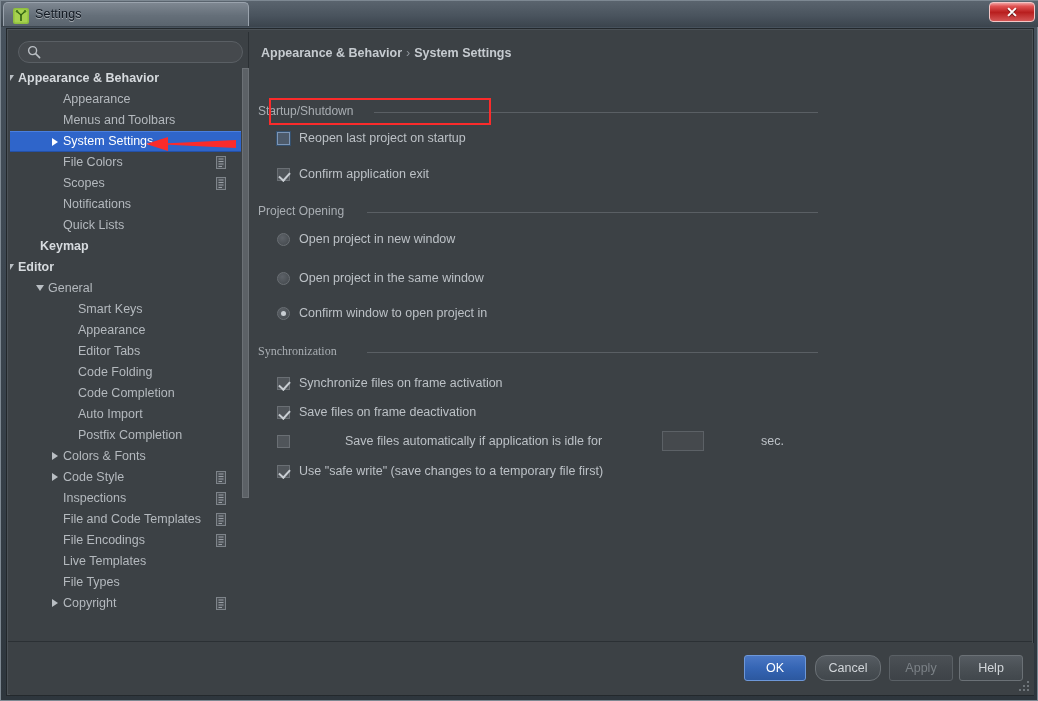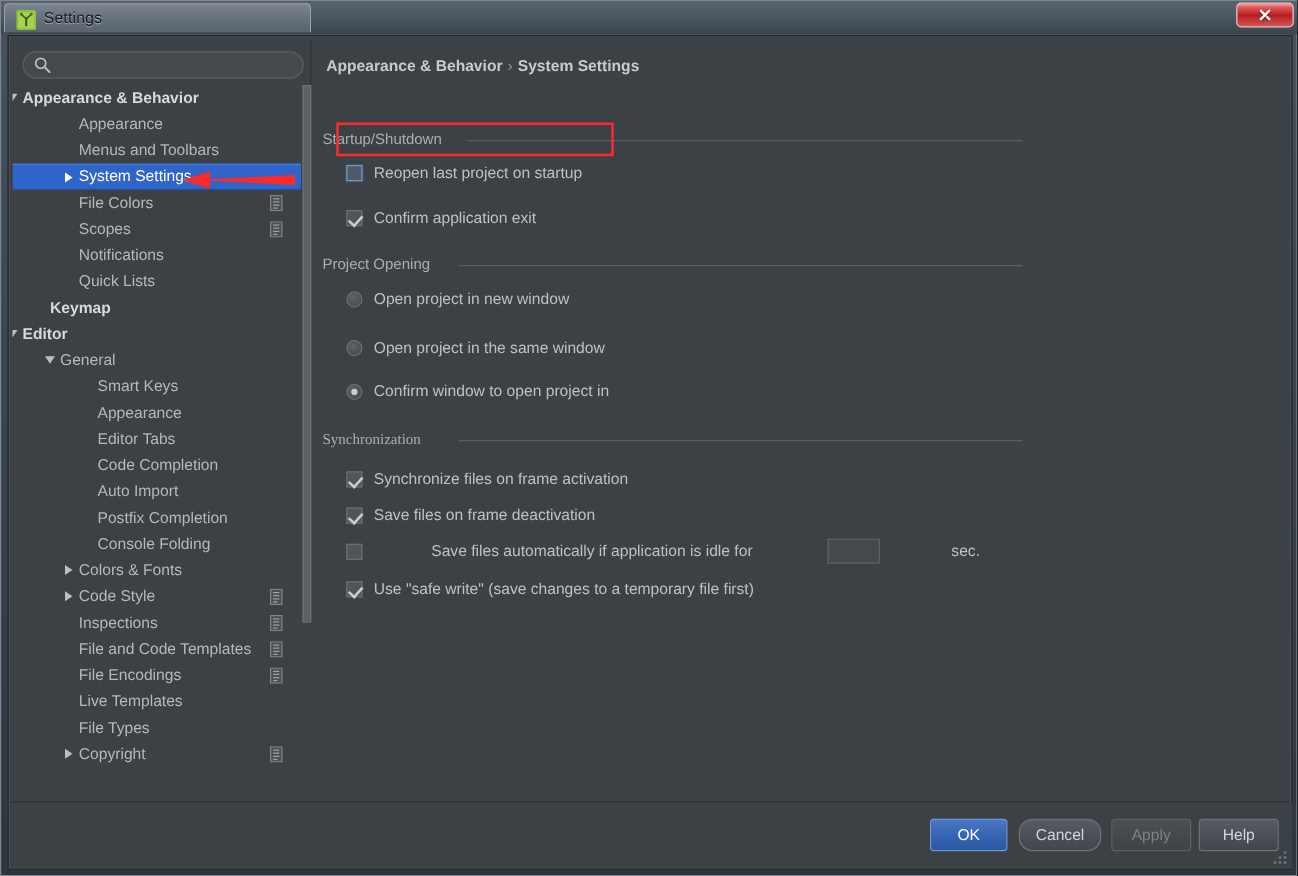--- a/index.html
+++ b/index.html
@@ -367,30 +367,30 @@
               <div class="tree-row">
                 <span class="tree-label" style="left: 68px;">Smart Keys</span>
               </div>
               <div class="tree-row">
                 <span class="tree-label" style="left: 68px;">Appearance</span>
               </div>
               <div class="tree-row">
                 <span class="tree-label" style="left: 68px;">Editor Tabs</span>
               </div>
               <div class="tree-row">
+                <span class="tree-label" style="left: 68px;">Code Folding</span>
+              </div>
+              <div class="tree-row">
                 <span class="tree-label" style="left: 68px;">Code Completion</span>
               </div>
               <div class="tree-row">
                 <span class="tree-label" style="left: 68px;">Auto Import</span>
               </div>
               <div class="tree-row">
                 <span class="tree-label" style="left: 68px;">Postfix Completion</span>
-              </div>
-              <div class="tree-row">
-                <span class="tree-label" style="left: 68px;">Console Folding</span>
               </div>
               <div class="tree-row">
                 <span class="tw right" style="left: 39px;">
                   <i></i>
                 </span>
                 <span class="tree-label" style="left: 53px;">Colors &amp; Fonts</span>
               </div>
               <div class="tree-row">
                 <span class="tw right" style="left: 39px;">
                   <i></i>

